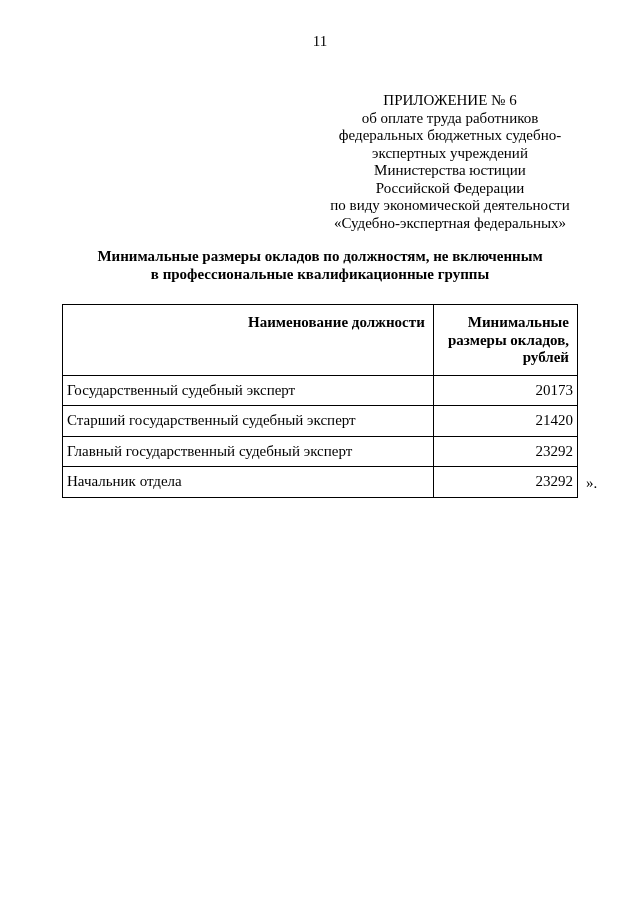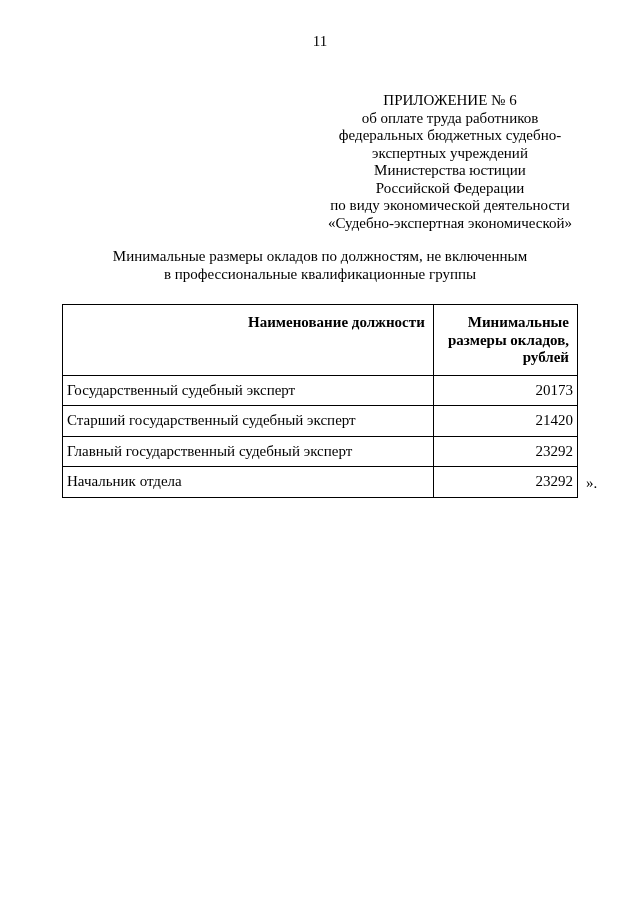--- a/index.html
+++ b/index.html
@@ -29,21 +29,21 @@
   .appendix-block {
     width: 300px;
     margin: 42px 40px 0 auto;
     text-align: center;
     font-size: 15px;
     line-height: 17.5px;
   }
   .doc-title {
     margin-top: 16px;
     text-align: center;
-    font-weight: normal;
+    font-weight: bold;
     font-size: 15px;
     line-height: 17.5px;
   }
   .table-wrap {
     position: relative;
     margin: 21px 62px 0 62px;
   }
   table.salary-table {
     width: 100%;
     border-collapse: collapse;
@@ -88,21 +88,21 @@
   <div class="page-number">11</div>
 
   <div class="appendix-block">
     <div>ПРИЛОЖЕНИЕ № 6</div>
     <div>об оплате труда работников</div>
     <div>федеральных бюджетных судебно-</div>
     <div>экспертных учреждений</div>
     <div>Министерства юстиции</div>
     <div>Российской Федерации</div>
     <div>по виду экономической деятельности</div>
-    <div>«Судебно-экспертная экономической»</div>
+    <div>«Судебно-экспертная федеральных»</div>
   </div>
 
   <div class="doc-title">
     <div>Минимальные размеры окладов по должностям, не включенным</div>
     <div>в профессиональные квалификационные группы</div>
   </div>
 
   <div class="table-wrap">
     <table class="salary-table">
       <thead>

